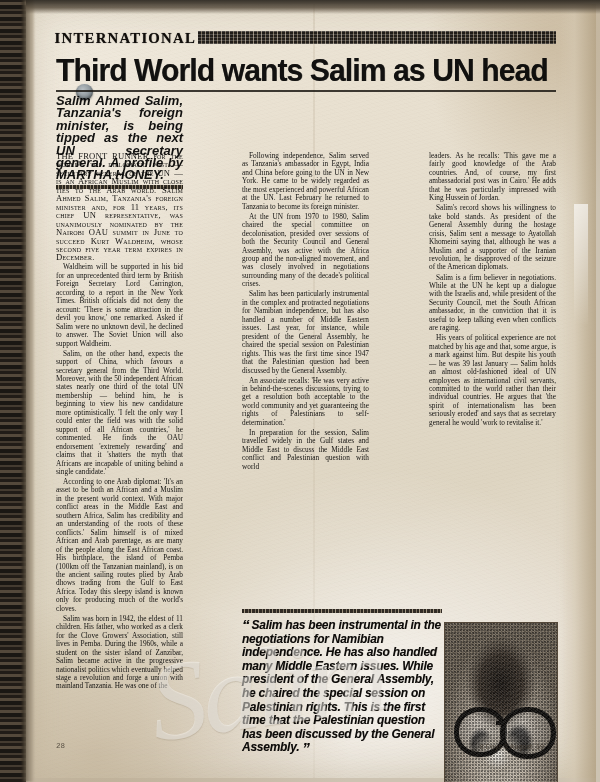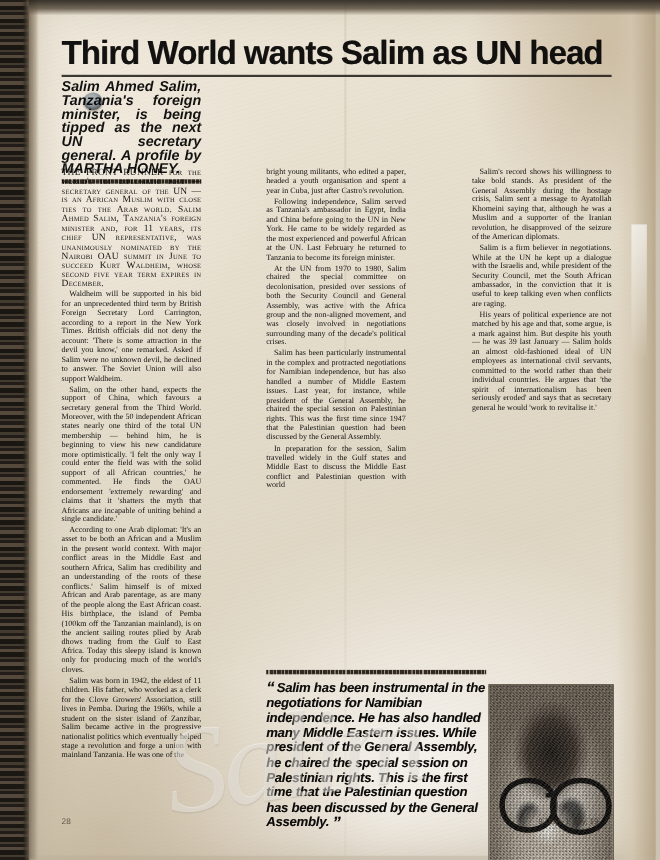--- a/index.html
+++ b/index.html
@@ -248,21 +248,21 @@
     color:rgba(255,255,255,.42);
     text-shadow:0 1px 1px rgba(120,105,80,.22);
     transform:rotate(-8deg);
     letter-spacing:-4px;
   }
 
   
   .footer{position:absolute;left:56px;top:742px;width:500px;height:14px;}
   .folio{
     position:absolute;left:0;top:0;
-    font-family:Liberation Sans, sans-serif;font-size:7.5px;color:#3d352b;opacity:.8;
+    font-family:Liberation Mono, monospace;font-size:7.5px;color:#3d352b;opacity:.8;
   }
   .issue{
     position:absolute;right:12px;top:0;
     font-family:"Liberation Sans",sans-serif;font-size:7.2px;color:#3d352b;opacity:.85;
   }
 </style>
 </head>
 <body>
 
 <div id="scan">
@@ -276,20 +276,24 @@
     <div class="right-tear"></div>
   </div>
 
   <div class="scan-dark-edge"></div>
   <div class="scan-dark-edge2"></div>
   <div class="top-dark"></div>
   <div class="punch-hole"></div>
 
   <div class="article">
 
+    <div class="banner">
+      <div class="banner-word">INTERNATIONAL</div>
+      <div class="banner-bar"></div>
+    </div>
 
     <div class="headline degrade">Third World wants Salim as UN head</div>
 
     <div class="rule-thin"></div>
 
     <div class="standfirst degrade">Salim Ahmed Salim, Tanzania's foreign minister, is being tipped as the next UN secretary general. A profile by MARTHA HONEY.</div>
 
     <div class="rule-tex" style="width:127px;"></div>
 
     <div class="cols">
@@ -299,30 +303,31 @@
           <p class="lead dropcaps">THE FRONT RUNNER for the world's top diplomatic post — secretary general of the UN — is an African Muslim with close ties to the Arab world. Salim Ahmed Salim, Tanzania's foreign minister and, for 11 years, its chief UN representative, was unanimously nominated by the Nairobi OAU summit in June to succeed Kurt Waldheim, whose second five year term expires in December.</p>
           <p>Waldheim will be supported in his bid for an unprecedented third term by British Foreign Secretary Lord Carrington, according to a report in the New York Times. British officials did not deny the account: 'There is some attraction in the devil you know,' one remarked. Asked if Salim were no unknown devil, he declined to answer. The Soviet Union will also support Waldheim.</p>
           <p>Salim, on the other hand, expects the support of China, which favours a secretary general from the Third World. Moreover, with the 50 independent African states nearly one third of the total UN membership — behind him, he is beginning to view his new candidature more optimistically. 'I felt the only way I could enter the field was with the solid support of all African countries,' he commented. He finds the OAU endorsement 'extremely rewarding' and claims that it 'shatters the myth that Africans are incapable of uniting behind a single candidate.'</p>
           <p>According to one Arab diplomat: 'It's an asset to be both an African and a Muslim in the present world context. With major conflict areas in the Middle East and southern Africa, Salim has credibility and an understanding of the roots of these conflicts.' Salim himself is of mixed African and Arab parentage, as are many of the people along the East African coast. His birthplace, the island of Pemba (100km off the Tanzanian mainland), is on the ancient sailing routes plied by Arab dhows trading from the Gulf to East Africa. Today this sleepy island is known only for producing much of the world's cloves.</p>
           <p>Salim was born in 1942, the eldest of 11 children. His father, who worked as a clerk for the Clove Growers' Association, still lives in Pemba. During the 1960s, while a student on the sister island of Zanzibar, Salim became active in the progressive nationalist politics which eventually helped stage a revolution and forge a union with mainland Tanzania. He was one of the</p>
         </div>
       </div>
 
       <div class="col col2">
         <div class="body degrade">
-          <p class="lead">bright young militants, who edited a paper, headed a youth organisation and spent a year in Cuba, just after Castro's revolution.</p>
           <p>Following independence, Salim served as Tanzania's ambassador in Egypt, India and China before going to the UN in New York. He came to be widely regarded as the most experienced and powerful African at the UN. Last February he returned to Tanzania to become its foreign minister.</p>
           <p>At the UN from 1970 to 1980, Salim chaired the special committee on decolonisation, presided over sessions of both the Security Council and General Assembly, was active with the Africa group and the non-aligned movement, and was closely involved in negotiations surrounding many of the decade's political crises.</p>
           <p>Salim has been particularly instrumental in the complex and protracted negotiations for Namibian independence, but has also handled a number of Middle Eastern issues. Last year, for instance, while president of the General Assembly, he chaired the special session on Palestinian rights. This was the first time since 1947 that the Palestinian question had been discussed by the General Assembly.</p>
+          <p>An associate recalls: 'He was very active in behind-the-scenes discussions, trying to get a resolution both acceptable to the world community and yet guaranteeing the rights of Palestinians to self-determination.'</p>
           <p>In preparation for the session, Salim travelled widely in the Gulf states and Middle East to discuss the Middle East conflict and Palestinian question with world</p>
         </div>
       </div>
 
       <div class="col col3">
         <div class="body degrade">
+          <p class="lead">leaders. As he recalls: 'This gave me a fairly good knowledge of the Arab countries. And, of course, my first ambassadorial post was in Cairo.' He adds that he was particularly impressed with King Hussein of Jordan.</p>
           <p>Salim's record shows his willingness to take bold stands. As president of the General Assembly during the hostage crisis, Salim sent a message to Ayatollah Khomeini saying that, although he was a Muslim and a supporter of the Iranian revolution, he disapproved of the seizure of the American diplomats.</p>
           <p>Salim is a firm believer in negotiations. While at the UN he kept up a dialogue with the Israelis and, while president of the Security Council, met the South African ambassador, in the conviction that it is useful to keep talking even when conflicts are raging.</p>
           <p>His years of political experience are not matched by his age and that, some argue, is a mark against him. But despite his youth — he was 39 last January — Salim holds an almost old-fashioned ideal of UN employees as international civil servants, committed to the world rather than their individual countries. He argues that 'the spirit of internationalism has been seriously eroded' and says that as secretary general he would 'work to revitalise it.'</p>
         </div>
       </div>
 
       <div class="pullquote">
         <div class="pq-rule"></div>
         <div class="pq-body"><span class="pq-mark">“</span><span>Salim has been instrumental in the negotiations for Namibian independence. He has also handled many Middle Eastern issues. While president of the General Assembly, he chaired the special session on Palestinian rights. This is the first time that the Palestinian question has been discussed by the General Assembly.</span><span class="pq-mark close">”</span></div>
       </div>
@@ -338,16 +343,16 @@
         <div class="photo-noise"></div>
       </div>
 
     </div>
   </div>
 
   <div class="watermark">Salim</div>
 
   <div class="footer">
     <div class="folio">28</div>
-    <div class="issue">8 Days 1 July, 19</div>
+    <div class="issue">8 Days 1 August, 19</div>
   </div>
 
 </div>
 
 </body></html>

